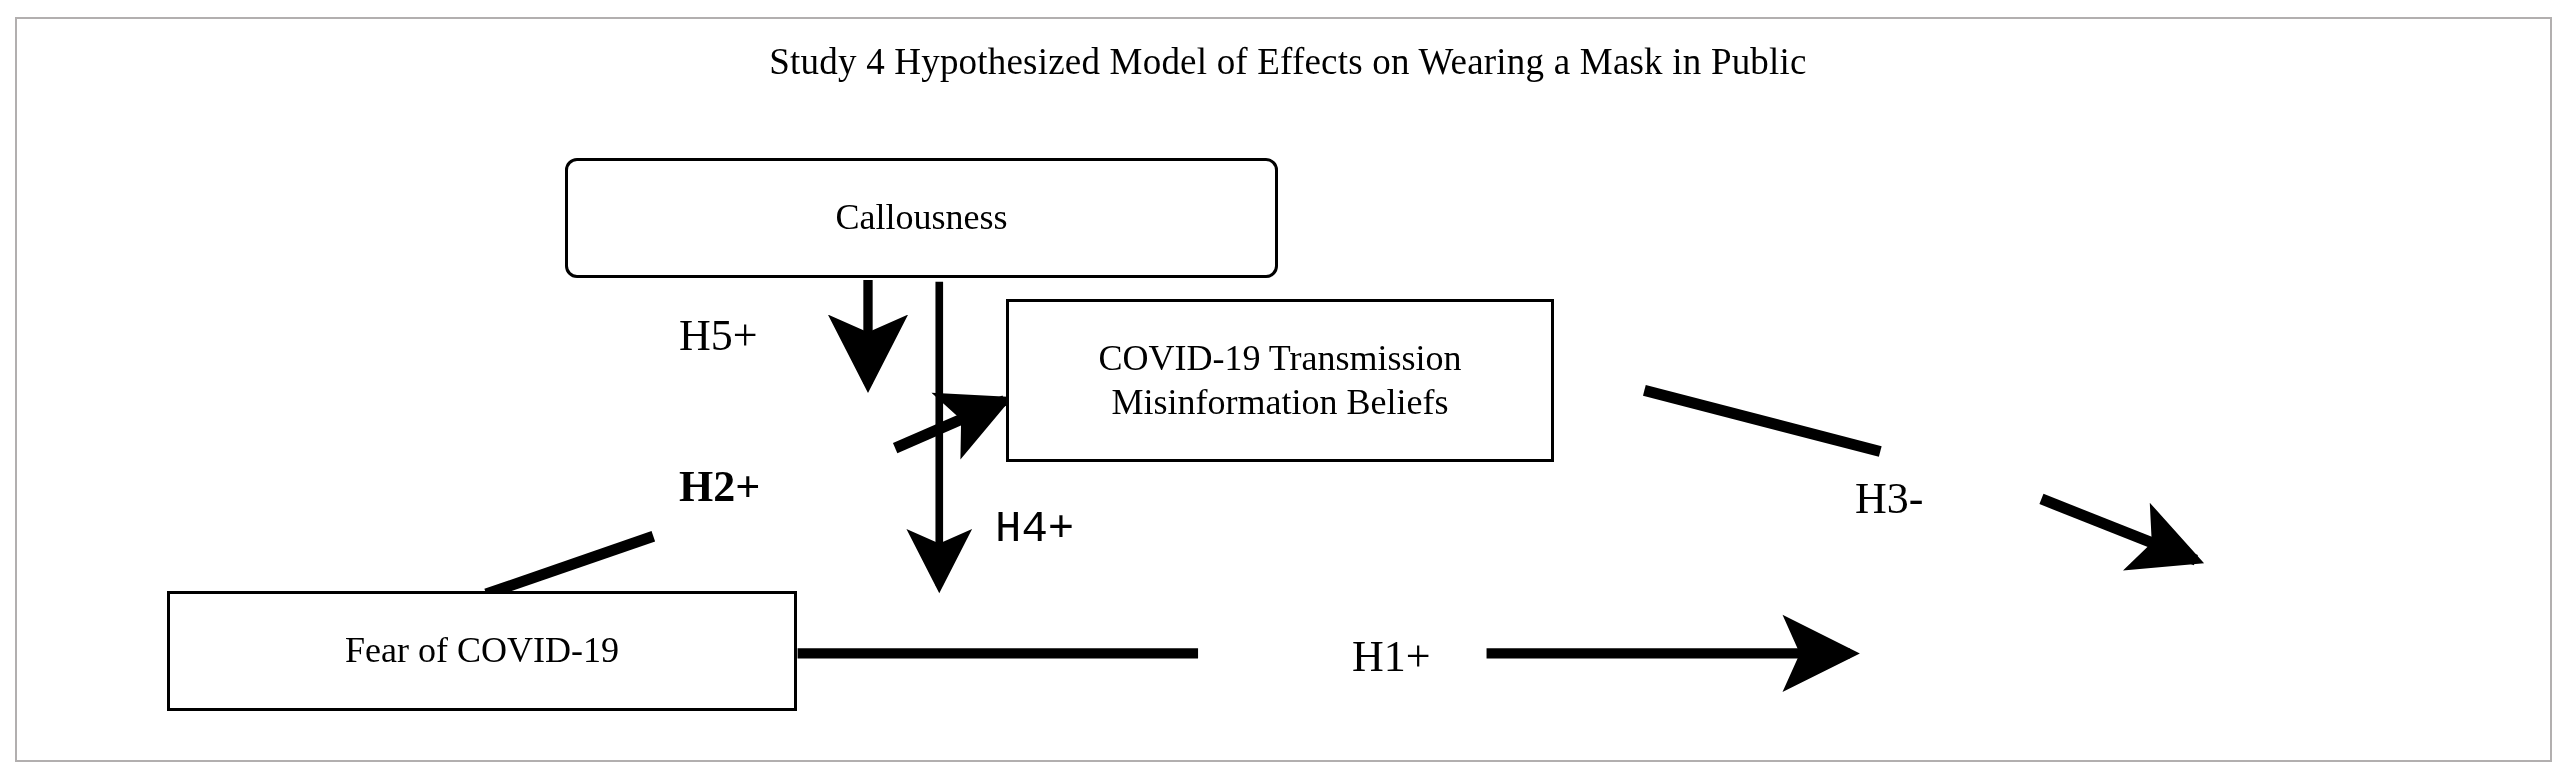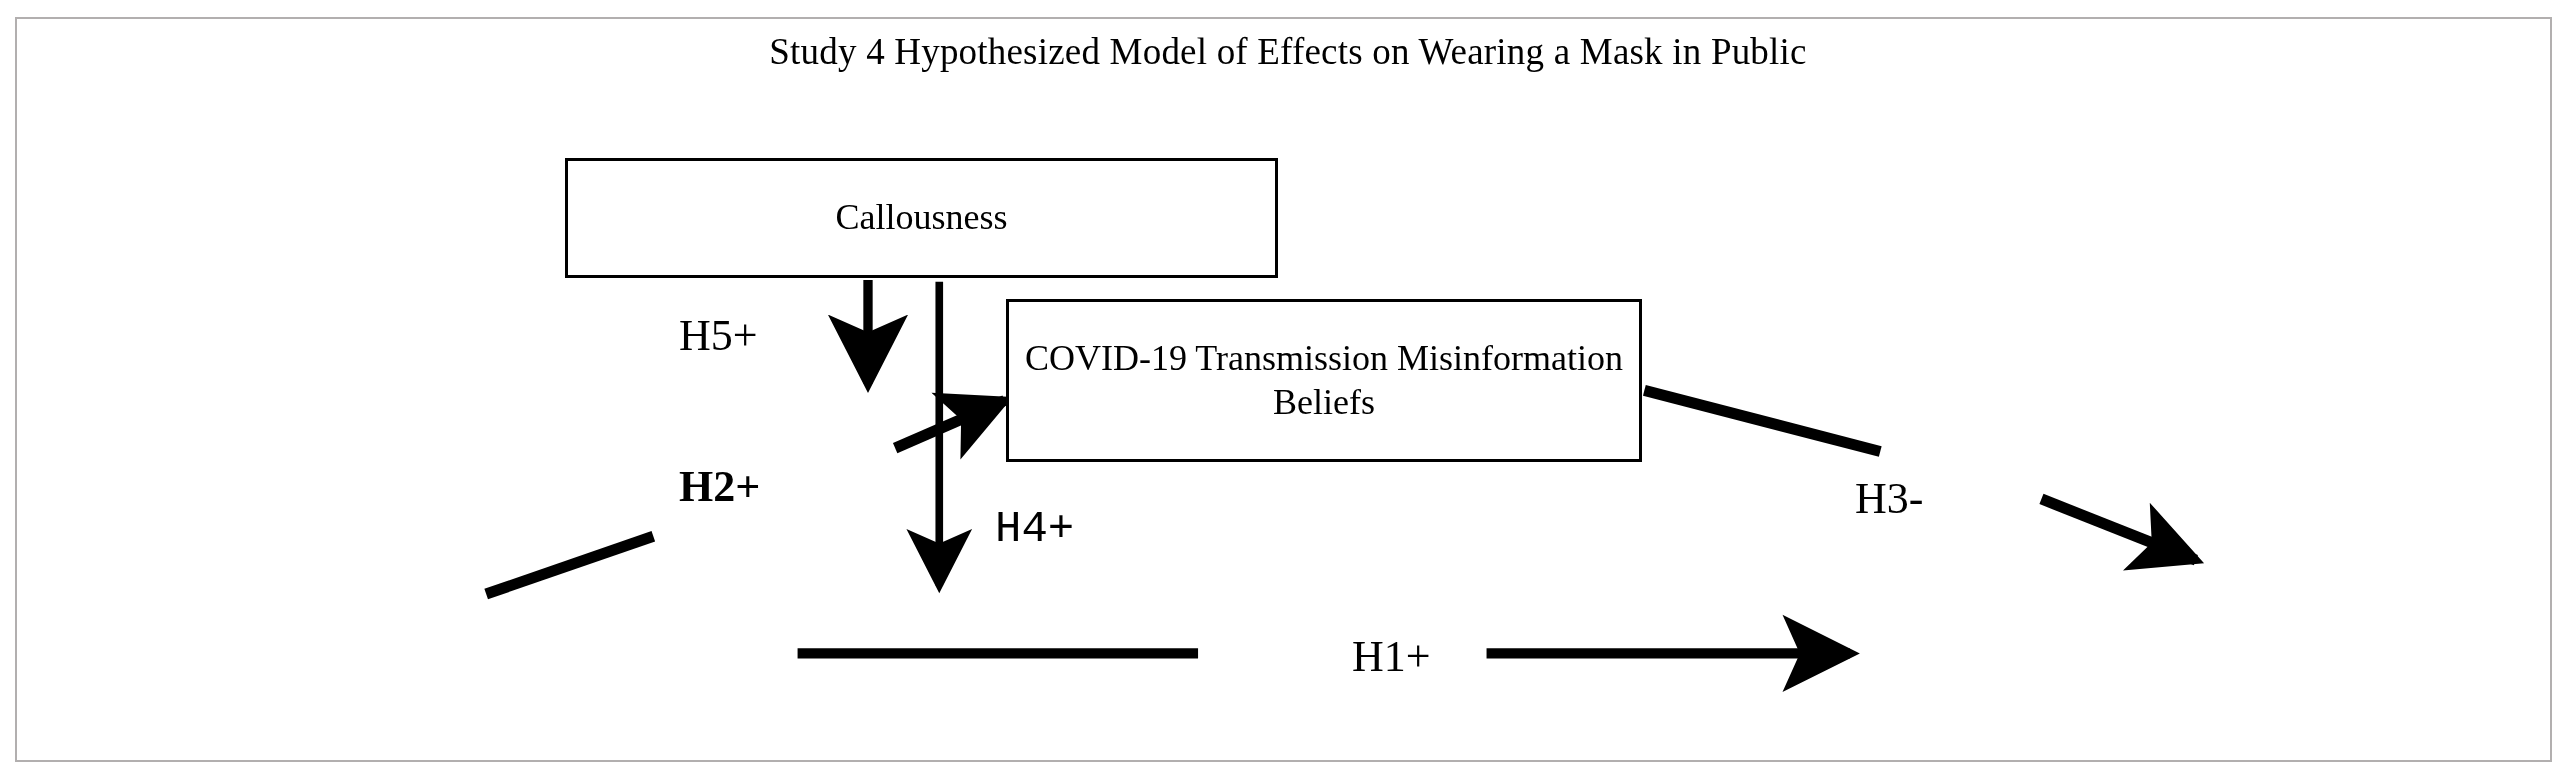--- a/index.html
+++ b/index.html
@@ -27,21 +27,21 @@
     width: 2537px;
     height: 745px;
     border: 2.5px solid #b2afaf;
     box-sizing: border-box;
     background: #ffffff;
   }
   
   #figure-title {
     position: absolute;
     left: 0;
-    top: 32px;
+    top: 42px;
     width: 2576px;
     text-align: center;
     font-size: 37px;
     line-height: 1.1;
     letter-spacing: 0.2px;
     white-space: nowrap;
   }
   
   .node-box {
     position: absolute;
@@ -51,24 +51,24 @@
     display: flex;
     align-items: center;
     justify-content: center;
     text-align: center;
     font-size: 36px;
     line-height: 1.22;
     padding: 1.7px 8.5px;
     z-index: 3;
   }
   #node-callousness {
-    left: 565px;  top: 158px;  width: 713px; height: 120px;
+    left: 565px;  top: 158px;  width: 713px; height: 120px; border-radius: 12px;
   }
   #node-misinformation {
-    left: 1006px; top: 299px;  width: 636px; height: 163px;
+    left: 1006px; top: 299px;  width: 548px; height: 163px;
   }
   #node-fear {
     left: 167px;  top: 591px;  width: 630px; height: 120px;
   }
   #node-mask {
     left: 1853px; top: 562px;  width: 669px; height: 190px;
   }
   
   .path-label {
     position: absolute;
@@ -139,20 +139,23 @@
   </svg>
 
   <div class="node-box" id="node-callousness">
     <span>Callousness</span>
   </div>
 
   <div class="node-box" id="node-misinformation">
     <span>COVID-19 Transmission Misinformation Beliefs</span>
   </div>
 
+  <div class="node-box" id="node-fear">
+    <span>Fear of COVID-19</span>
+  </div>
 
 
   <div class="path-label" id="label-h5">H5+</div>
 
   <div class="path-label" id="label-h2">H2+</div>
 
   <div class="path-label" id="label-h4">H4+</div>
 
   <div class="path-label" id="label-h1">H1+</div>
 

